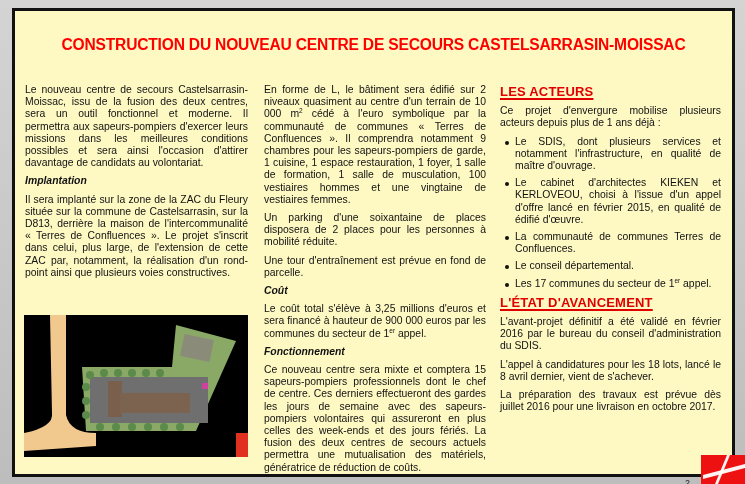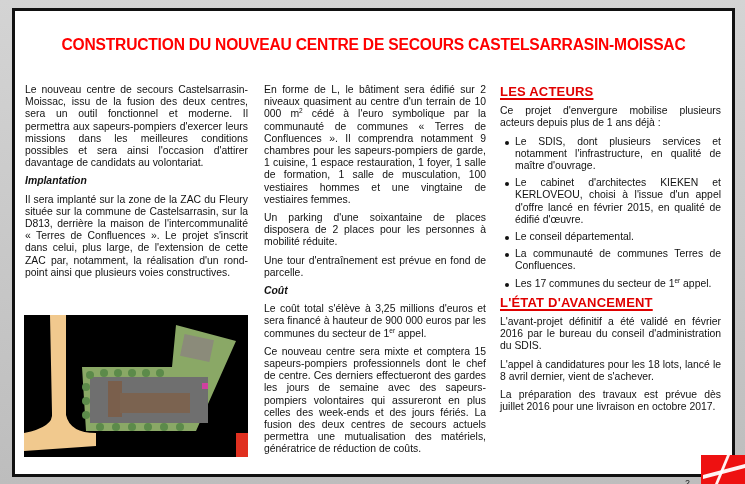--- a/index.html
+++ b/index.html
@@ -5,21 +5,21 @@
   html, body { margin:0; padding:0; }
   body {
     width:745px; height:484px; overflow:hidden; position:relative;
     background:#c8c8c8;
     font-family:"Liberation Sans", sans-serif;
   }
   .bg-top { position:absolute; left:0; top:0; width:745px; height:484px;
     background:linear-gradient(180deg,#d4d4d4 0%,#bdbdbd 100%); }
   .page {
     position:absolute; left:12px; top:8px; width:717px; height:463px;
-    background:#ffffff; border:3px solid #111; box-sizing:content-box;
+    background:#fef9c3; border:3px solid #111; box-sizing:content-box;
   }
   .title {
     position:absolute; left:0; right:0; top:25px; text-align:center;
     color:#ff0000; font-weight:bold; font-size:15.6px; letter-spacing:-0.2px;
   }
   .col { position:absolute; top:73px; font-size:10.4px; line-height:12.2px; color:#111; }
   .col p { margin:0 0 6px 0; text-align:justify; }
   .c1 { left:10px; width:223px; }
   .c2 { left:249px; width:222px; }
   .c3 { left:485px; width:221px; }
@@ -90,31 +90,32 @@
       <rect x="212" y="118" width="12" height="24" fill="#e03020"></rect>
     </svg>
   </div>
 
   <div class="col c2">
     <p><span>En forme de L, le bâtiment sera édifié sur 2 niveaux quasiment au centre d'un terrain de 10 000 m</span><sup>2</sup><span> cédé à l'euro symbolique par la communauté de communes « Terres de Confluences ». Il comprendra notamment 9 chambres pour les sapeurs-pompiers de garde, 1 cuisine, 1 espace restauration, 1 foyer, 1 salle de formation, 1 salle de musculation, 100 vestiaires hommes et une vingtaine de vestiaires femmes.</span></p>
     <p>Un parking d'une soixantaine de places disposera de 2 places pour les personnes à mobilité réduite.</p>
     <p>Une tour d'entraînement est prévue en fond de parcelle.</p>
     <p class="sub">Coût</p>
     <p><span>Le coût total s'élève à 3,25 millions d'euros et sera financé à hauteur de 900 000 euros par les communes du secteur de 1</span><sup>er</sup><span> appel.</span></p>
+    <p class="sub">Fonctionnement</p>
     <p>Ce nouveau centre sera mixte et comptera 15 sapeurs-pompiers professionnels dont le chef de centre. Ces derniers effectueront des gardes les jours de semaine avec des sapeurs-pompiers volontaires qui assureront en plus celles des week-ends et des jours fériés. La fusion des deux centres de secours actuels permettra une mutualisation des matériels, génératrice de réduction de coûts.</p>
   </div>
 
   <div class="col c3">
     <div class="sec" style="margin-top:2px">Les acteurs</div>
     <p>Ce projet d'envergure mobilise plusieurs acteurs depuis plus de 1 ans déjà :</p>
     <ul>
       <li>Le SDIS, dont plusieurs services et notamment l'infrastructure, en qualité de maître d'ouvrage.</li>
       <li>Le cabinet d'architectes KIEKEN et KERLOVEOU, choisi à l'issue d'un appel d'offre lancé en février 2015, en qualité de édifié d'œuvre.</li>
+      <li>La communauté de communes Terres de Confluences.</li>
       <li>Le conseil départemental.</li>
-      <li>La communauté de communes Terres de Confluences.</li>
       <li><span>Les 17 communes du secteur de 1</span><sup>er</sup><span> appel.</span></li>
     </ul>
     <div class="sec">L'état d'avancement</div>
     <p>L'avant-projet définitif a été validé en février 2016 par le bureau du conseil d'administration du SDIS.</p>
     <p>L'appel à candidatures pour les 18 lots, lancé le 8 avril dernier, vient de s'achever.</p>
     <p>La préparation des travaux est prévue dès juillet 2016 pour une livraison en octobre 2017.</p>
   </div>
 </div>
 
 <div class="pagenum">2</div>

